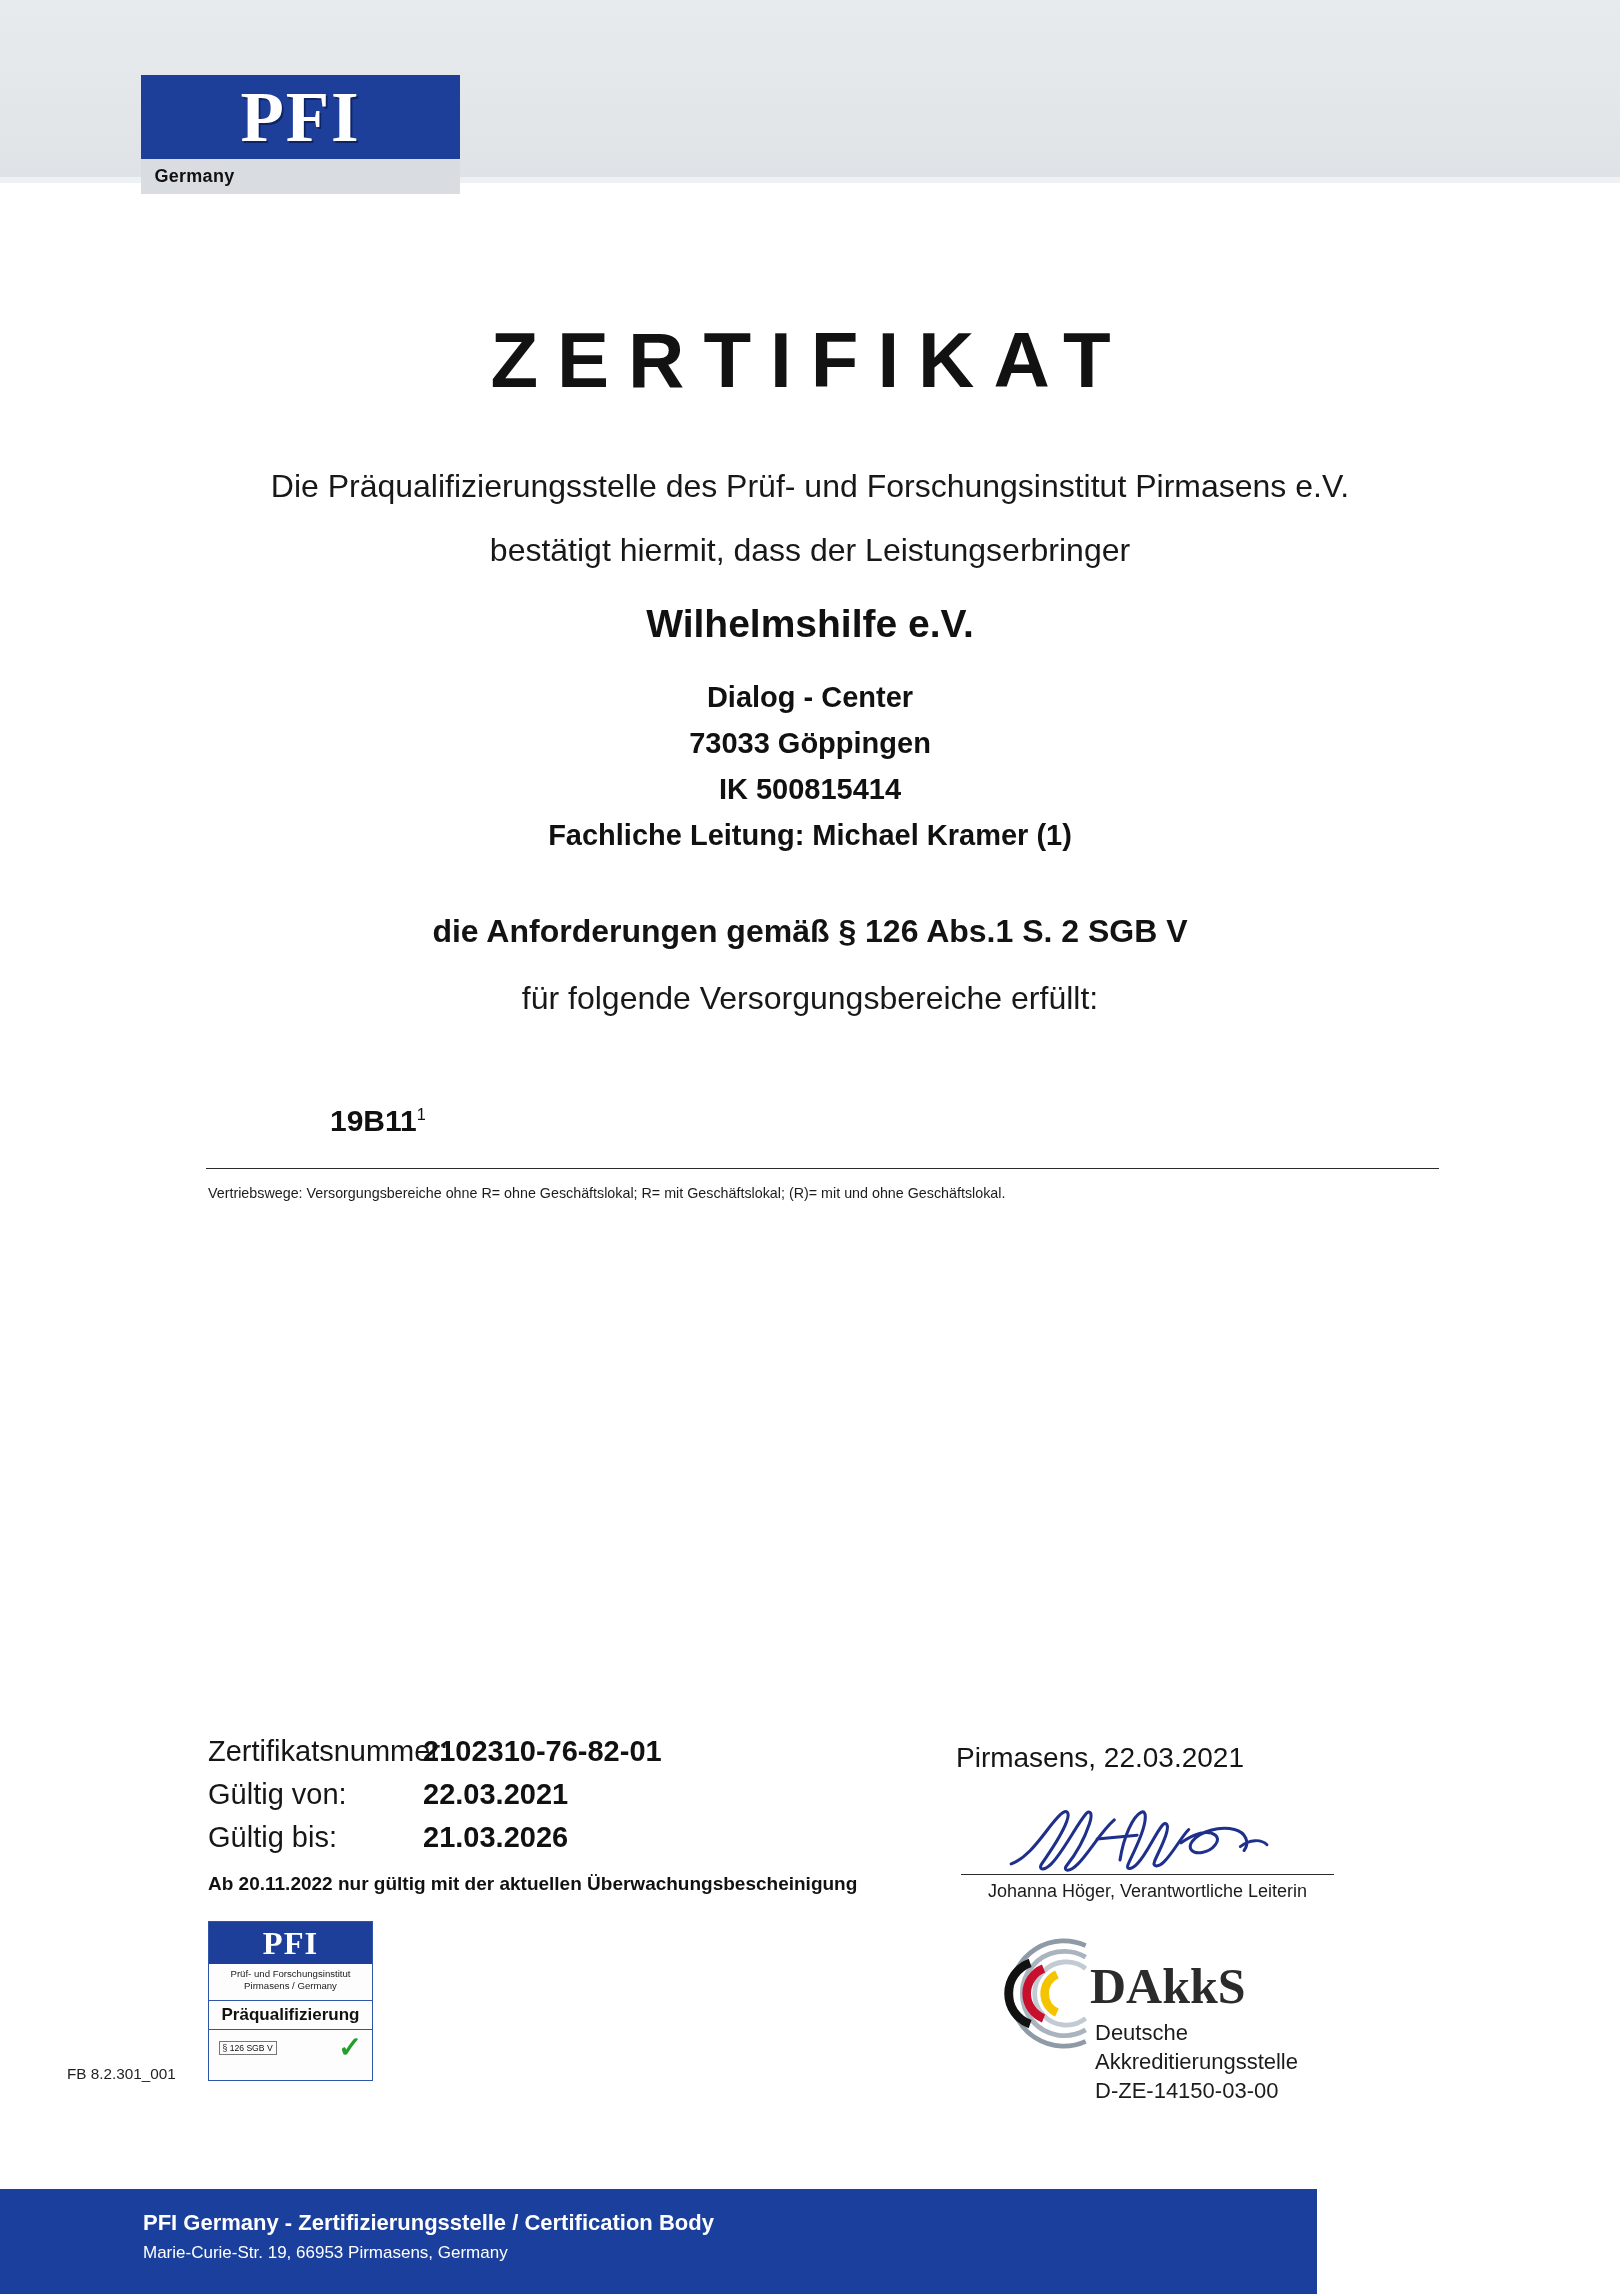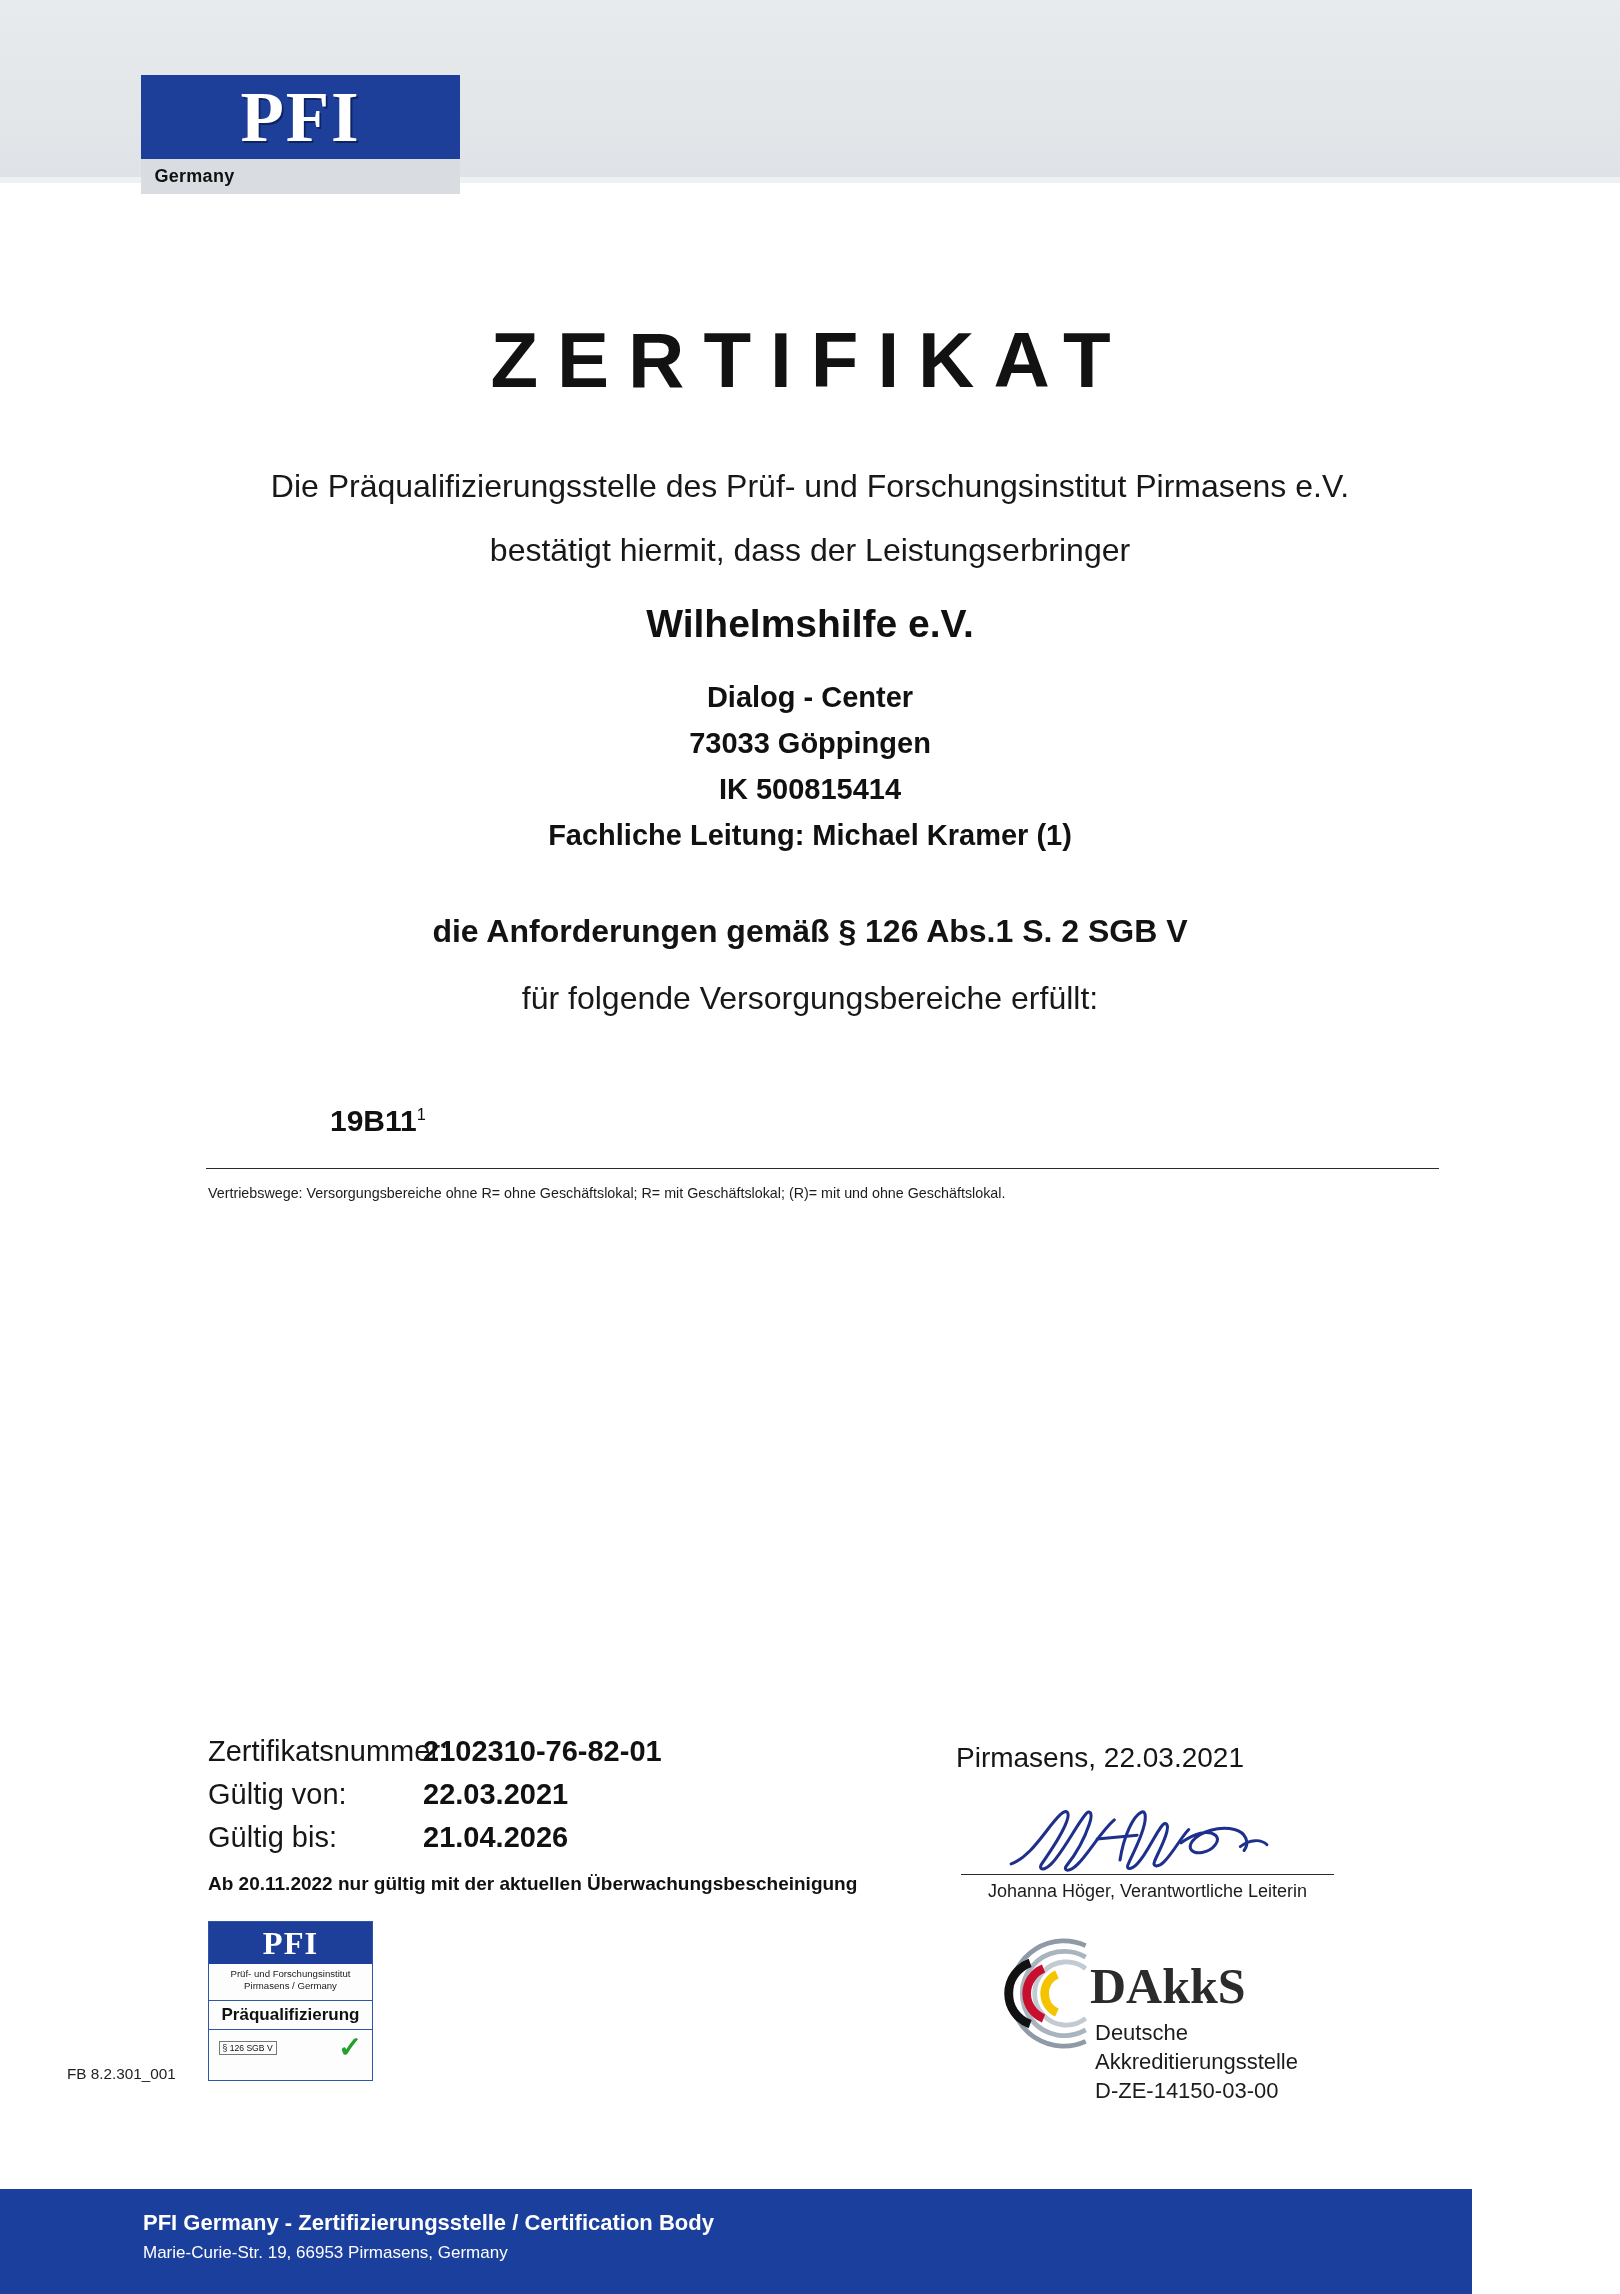--- a/index.html
+++ b/index.html
@@ -343,21 +343,21 @@
     font-size: 22px;
     line-height: 29px;
     color: #1c1c1c;
   }
 
   
   .bottom-band {
     position: absolute;
     left: 0;
     top: 2189px;
-    width: 1472px;
+    width: 1317px;
     height: 105px;
     background: #1b3f9c;
     color: #ffffff;
   }
   .bottom-band .l1 {
     position: absolute;
     left: 143px;
     top: 21px;
     font-size: 22px;
     font-weight: bold;
@@ -410,21 +410,21 @@
   <div class="cert-row">
     <div class="cert-label">Zertifikatsnummer:</div>
     <div class="cert-value">2102310-76-82-01</div>
   </div>
   <div class="cert-row">
     <div class="cert-label">Gültig von:</div>
     <div class="cert-value">22.03.2021</div>
   </div>
   <div class="cert-row">
     <div class="cert-label">Gültig bis:</div>
-    <div class="cert-value">21.04.2026</div>
+    <div class="cert-value">21.03.2026</div>
   </div>
   <div class="cert-note">Ab 20.11.2022 nur gültig mit der aktuellen Überwachungsbescheinigung</div>
 </div>
 
 <div class="place-date">Pirmasens, 22.03.2021</div>
 <svg class="signature-svg" viewBox="0 0 330 90">
   <path d="M18,70 C40,62 55,32 70,18 C76,12 80,16 76,26 C70,42 58,58 50,70 C46,76 52,78 60,70 C72,58 86,30 96,18 C100,13 104,16 100,28 C94,46 84,62 76,72 C72,77 78,80 88,70 C100,58 112,36 126,24" fill="none" stroke="#1e2f8c" stroke-width="3.2" stroke-linecap="round"></path>
   <path d="M108,44 L150,40" fill="none" stroke="#1e2f8c" stroke-width="3" stroke-linecap="round"></path>
   <path d="M132,66 C136,40 146,20 154,16 C160,13 160,24 154,40 C148,56 142,66 140,72 C139,76 144,76 150,70 C160,60 168,40 176,30 C180,25 184,28 180,40 C176,52 170,62 168,68 C166,73 172,74 178,68 C188,58 196,42 204,34" fill="none" stroke="#1e2f8c" stroke-width="3.2" stroke-linecap="round"></path>
   <path d="M196,48 C210,38 224,34 232,40 C238,45 230,56 218,58 C208,60 202,54 208,46 C216,36 236,30 252,34 C264,37 268,48 262,56" fill="none" stroke="#1e2f8c" stroke-width="3.2" stroke-linecap="round"></path>

